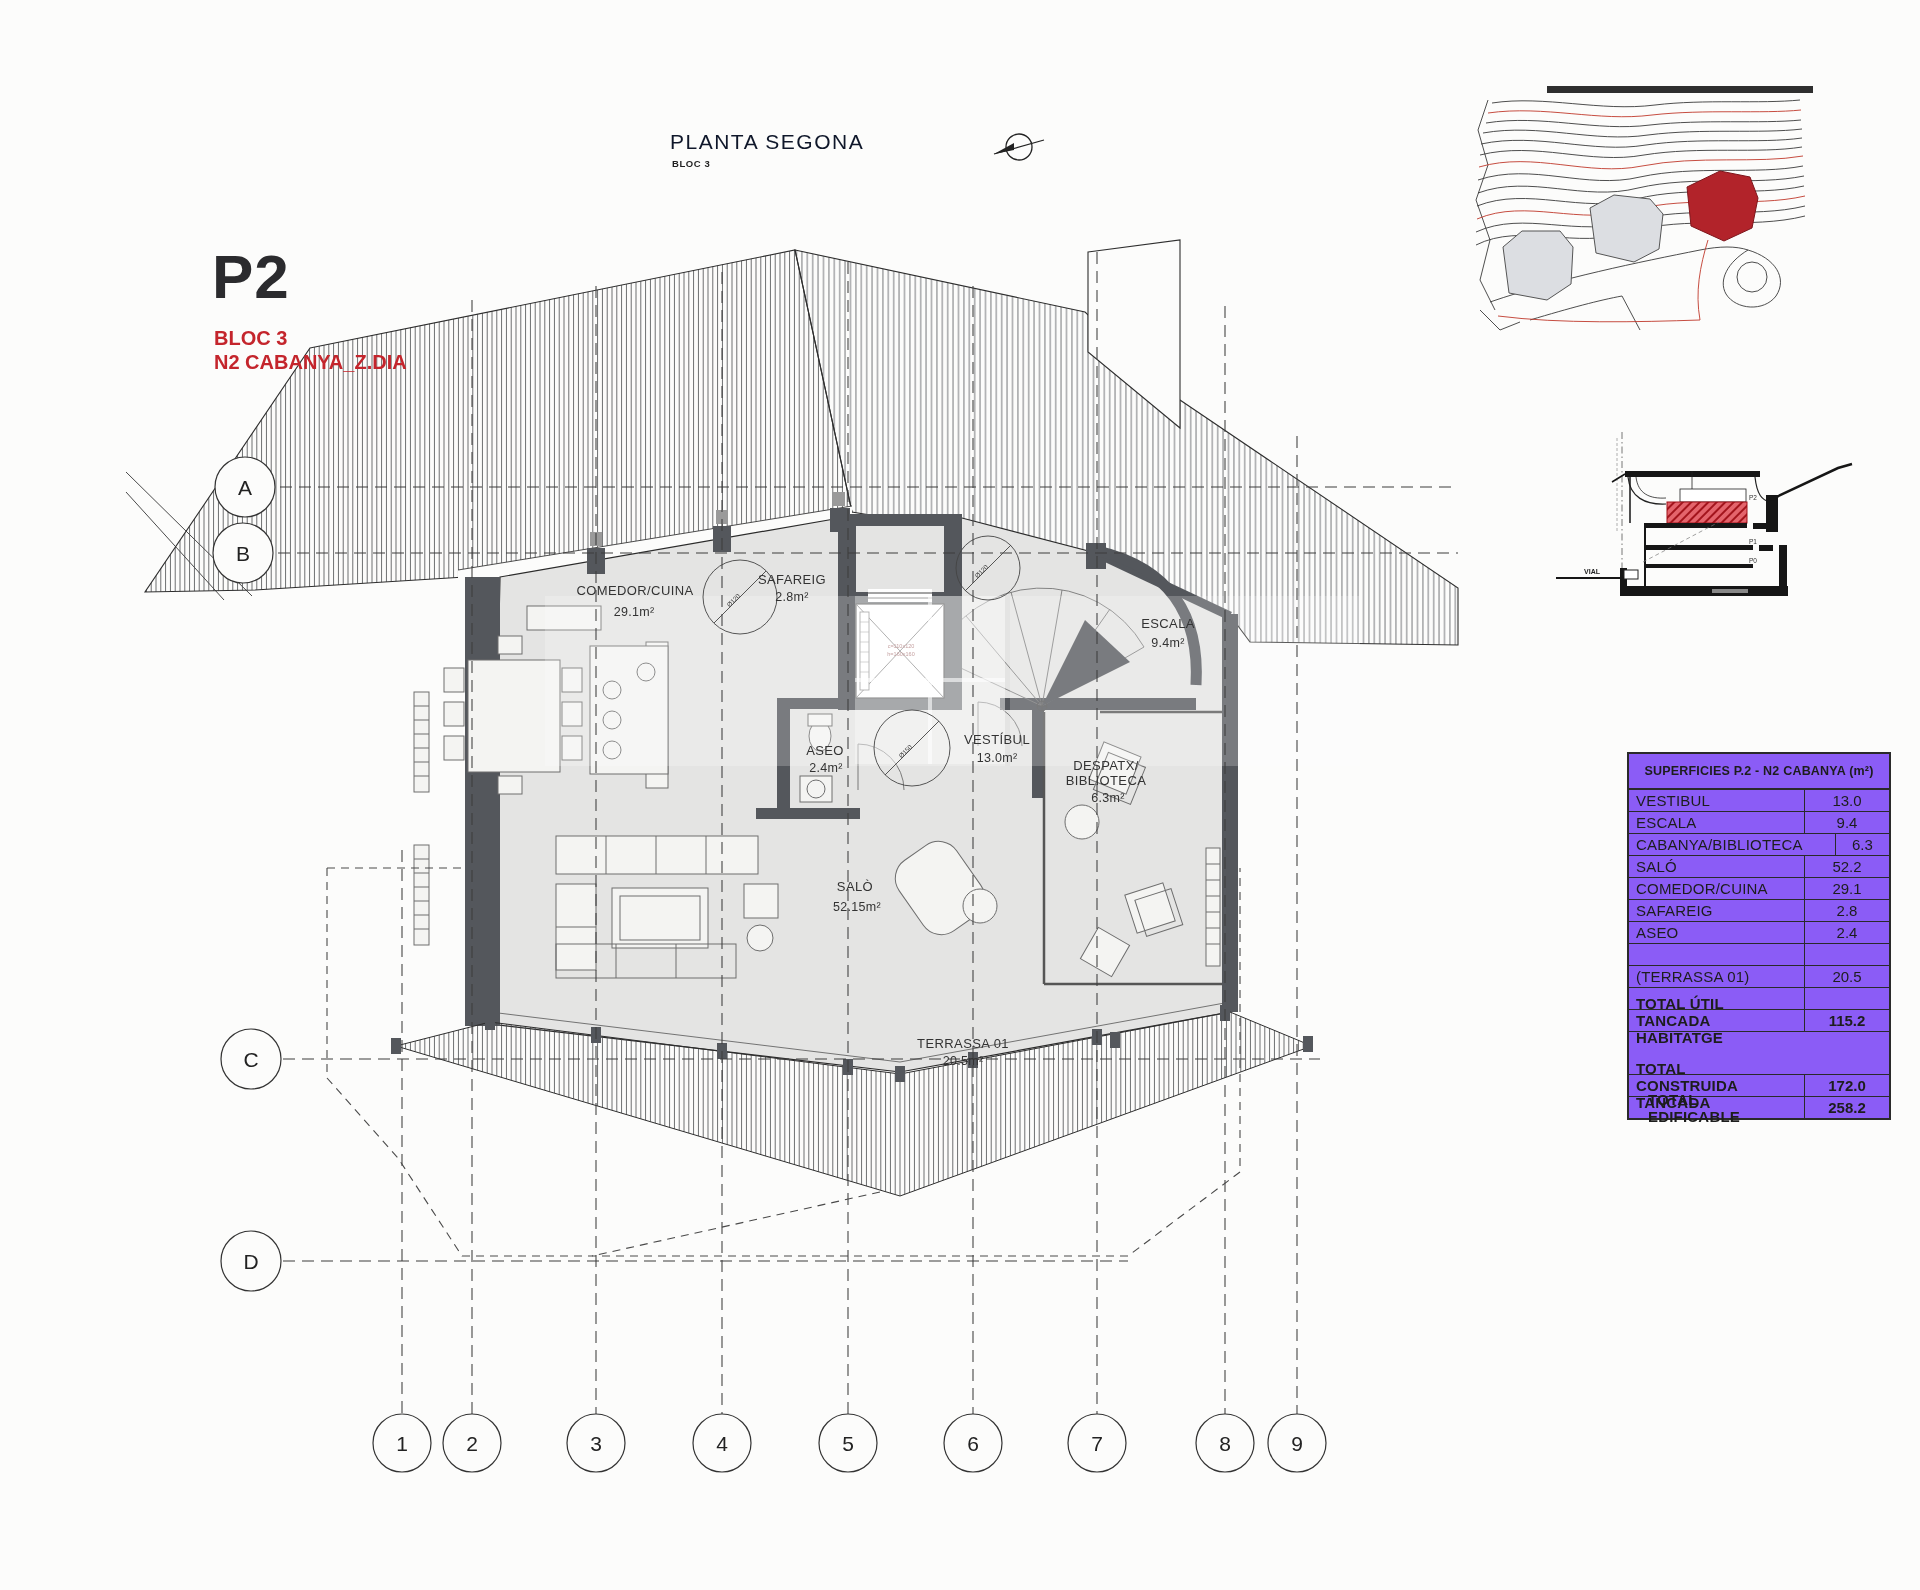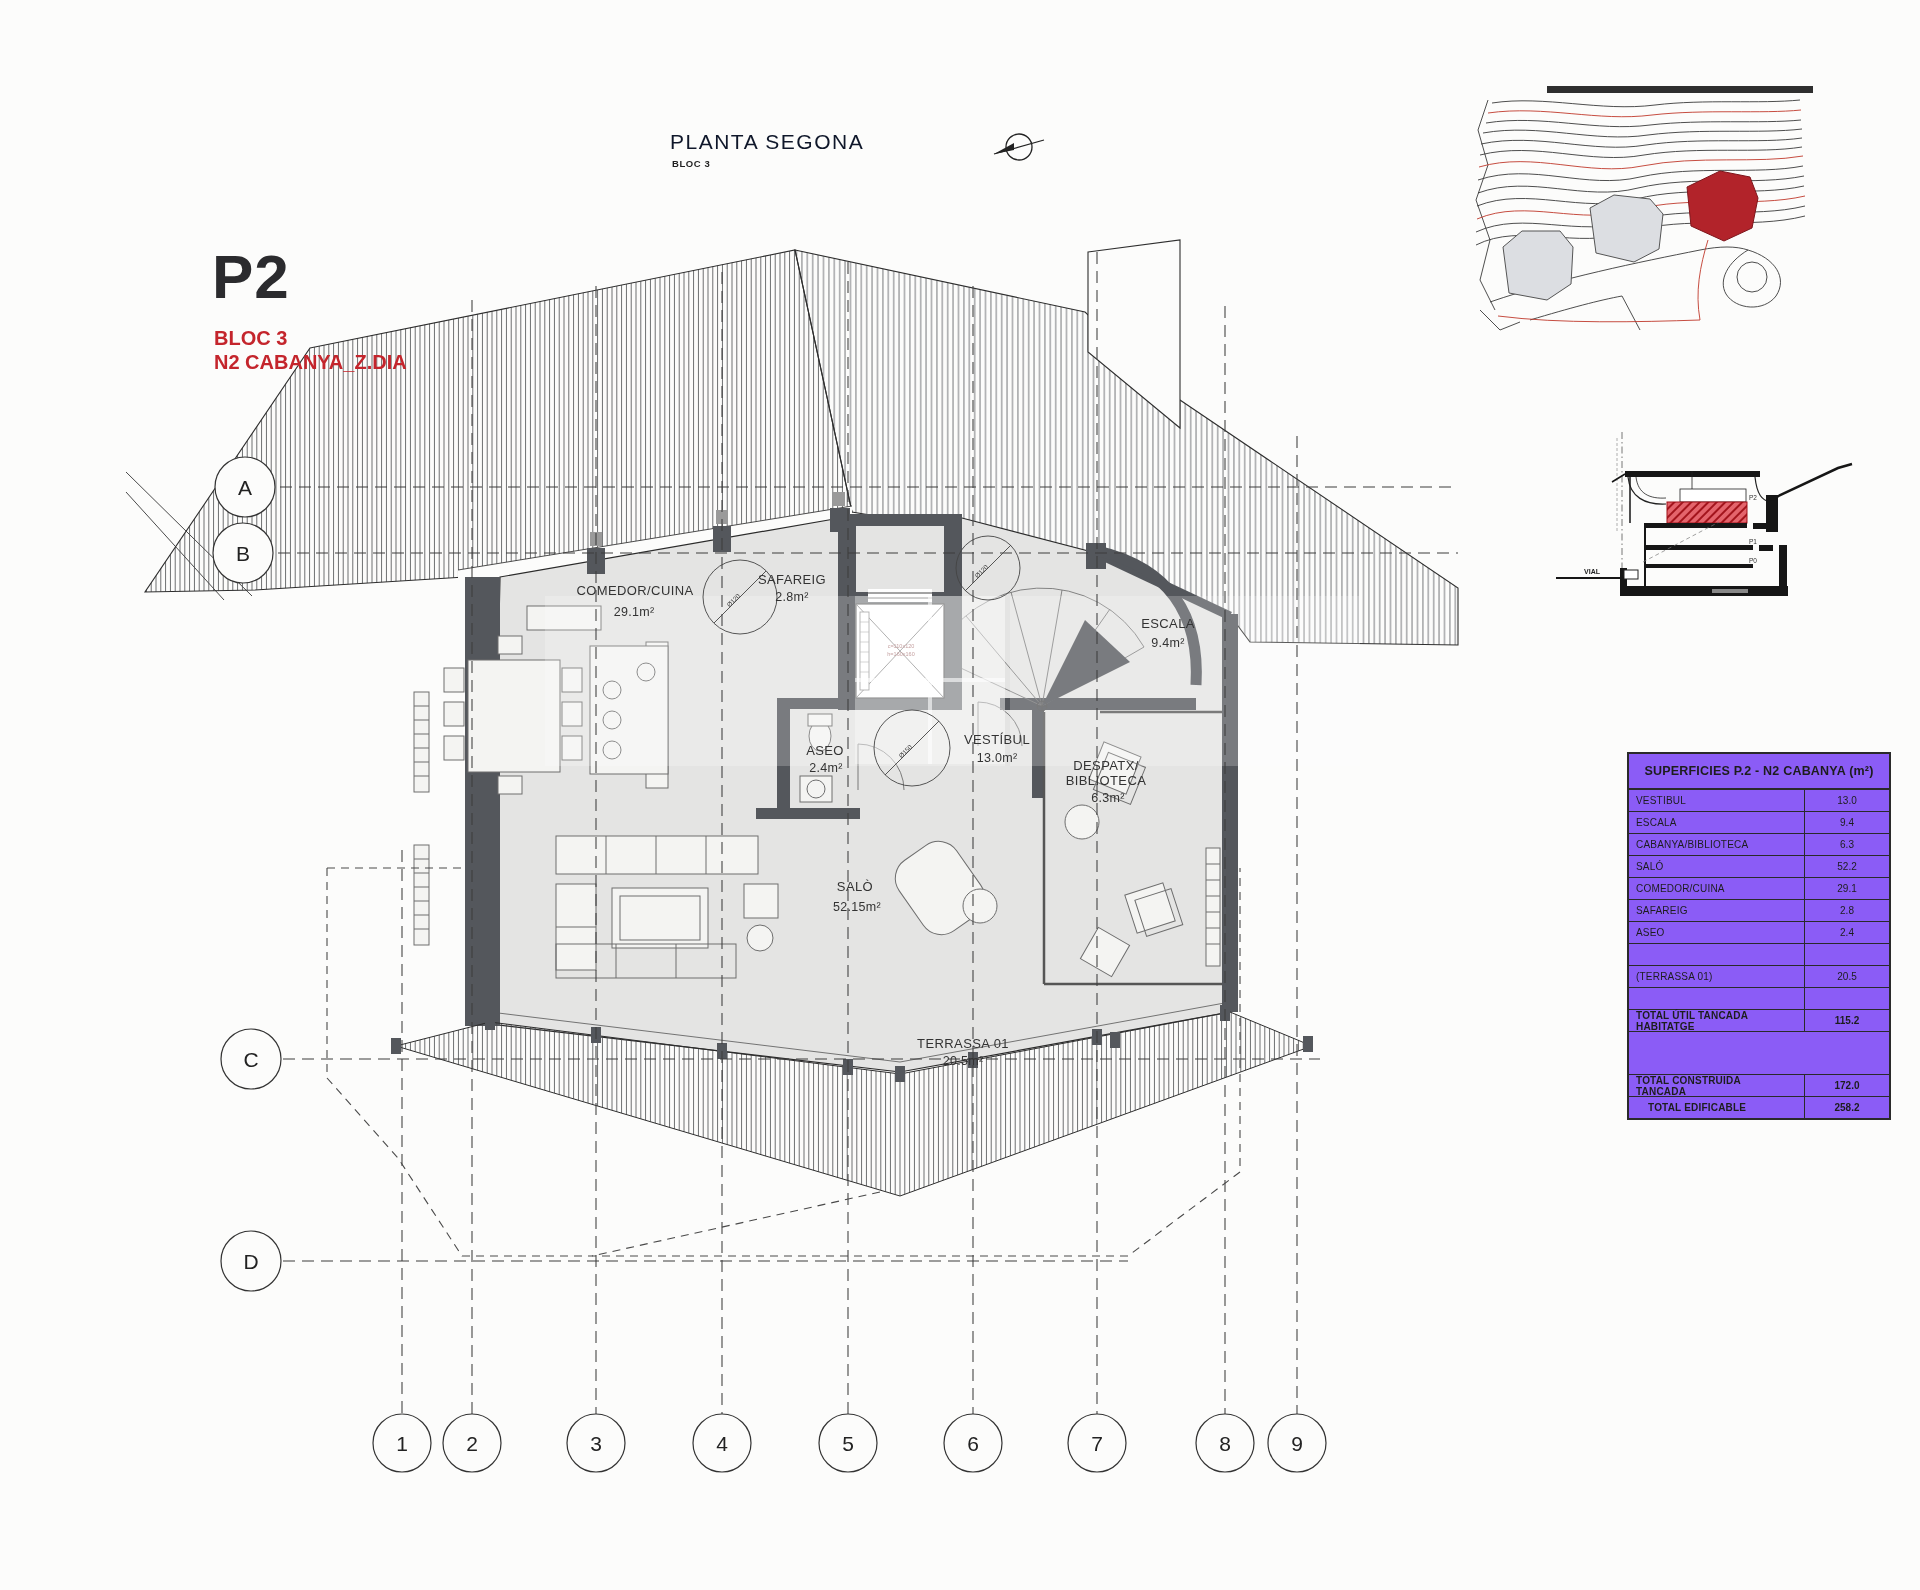--- a/index.html
+++ b/index.html
@@ -7,21 +7,21 @@
          font-family:"Liberation Sans",sans-serif;}
   svg{position:absolute;left:0;top:0;}
   .sheet-title{position:absolute;left:670px;top:130px;font-size:21px;letter-spacing:1.5px;color:#0f172a;}
   .sheet-title-sub{position:absolute;left:672px;top:158px;font-size:9.5px;font-weight:bold;letter-spacing:.6px;color:#1f1f1f;}
   .pcode{position:absolute;left:212px;top:246px;font-size:62px;font-weight:bold;color:#2b2b2e;line-height:1;letter-spacing:1px;}
   .pred{position:absolute;left:214px;top:326px;font-size:20px;font-weight:bold;line-height:24px;}
   
   .area-table{position:absolute;left:1627px;top:752px;width:260px;border:2px solid #2a2a2a;background:#8b5cf6;color:#1d1d1d;}
   .at-header{height:34px;display:flex;align-items:center;justify-content:center;font-weight:bold;
              font-size:12.5px;border-bottom:2px solid #2a2a2a;letter-spacing:.2px;}
-  .trow{display:flex;height:21px;border-bottom:1px solid #2a2a2a;font-size:10px;align-items:stretch;}
+  .trow{display:flex;height:21px;border-bottom:1px solid #2a2a2a;font-size:15px;align-items:stretch;}
   .trow:last-child{border-bottom:none;padding-left:12px;}
   .tl{flex:1;padding-left:7px;display:flex;align-items:center;letter-spacing:.2px;}
   .tv{width:84px;border-left:1px solid #2a2a2a;display:flex;align-items:center;justify-content:center;margin-left:32px;}
   .trow.bold{font-weight:bold;}
   .trow.tall{height:42px;}
   .trow.nodiv .tv{border-left:none;}
   
   .rm{font-family:"Liberation Sans",sans-serif;font-size:13px;fill:#333;text-anchor:middle;letter-spacing:.4px;}
   .ar{font-family:"Liberation Sans",sans-serif;font-size:12.5px;fill:#333;text-anchor:middle;letter-spacing:.3px;}
   .tny{font-family:"Liberation Sans",sans-serif;font-size:6.5px;fill:#444;text-anchor:middle;}

